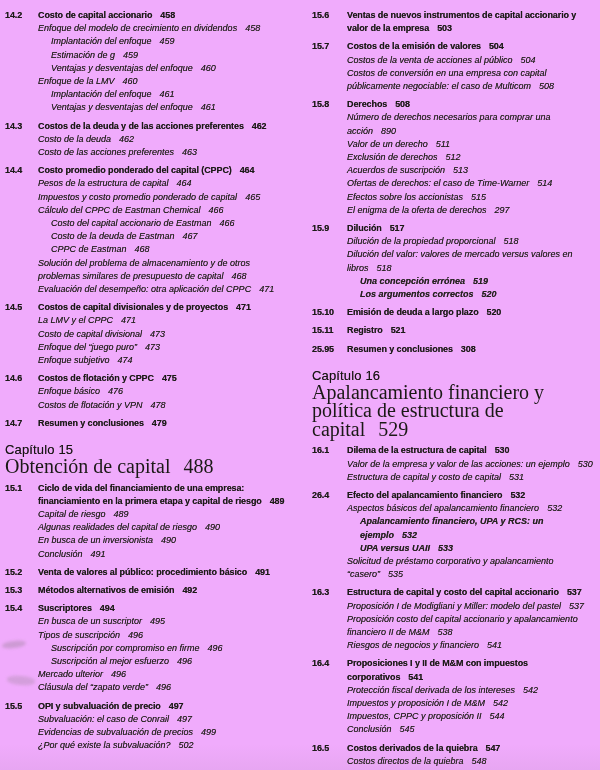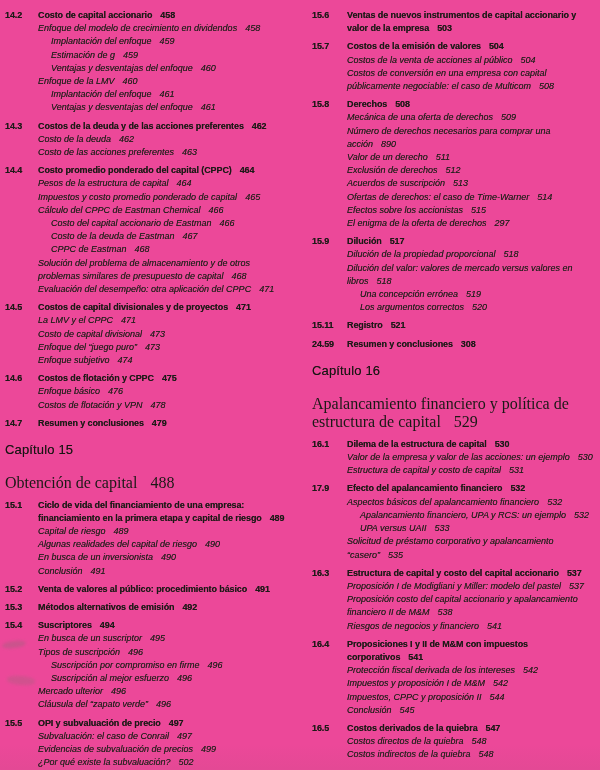--- a/index.html
+++ b/index.html
@@ -1,18 +1,18 @@
 <!DOCTYPE html>
 <html><head>
 <meta charset="utf-8">
 <style>
   html,body{margin:0;padding:0;}
   .page{
     width:600px;height:770px;position:relative;overflow:hidden;
-    background:#ec4899;
+    background:#f0abfc;
     font-family:"Liberation Sans",sans-serif;
     color:#201e1b;
     display:flex;
     padding-top:4px;
     box-sizing:border-box;
   }
   .page::after{ 
     content:"";position:absolute;left:0;right:0;bottom:0;height:26px;
     background:linear-gradient(to bottom,rgba(0,0,0,0),rgba(90,85,80,.06));
     pointer-events:none;
@@ -27,30 +27,30 @@
   .entry.lvl1{
     font-style:normal;font-weight:700;display:flex;margin-top:5px;
     font-size:9px;letter-spacing:-.1px;color:#1c1a17;
   }
   .num{flex:0 0 33px;}
   .right .num{flex-basis:35px;}
   .body{flex:1 1 auto;}
   .lvl2{padding-left:33px;}
   .lvl3{padding-left:46px;}
   .right .lvl2{padding-left:35px;}
-  .right .lvl3{padding-left:48px;}
+  .right .lvl3{padding-left:48px;font-weight:bold;}
   .pg{margin-left:8px;white-space:nowrap;}
   .chapter{margin-top:13px;margin-bottom:6px;}
   .ch-label{
     font-weight:400;font-size:13px;line-height:13px;letter-spacing:.15px;
     color:#171512;text-shadow:0 0 .5px rgba(25,22,18,.6);
   }
   .ch-title{
     font-family:"Liberation Serif",serif;font-weight:400;font-style:normal;
-    font-size:16px;line-height:18.5px;margin-top:18px;color:#1b1916;
+    font-size:20px;line-height:18.5px;margin-top:1px;color:#1b1916;
   }
   .ch-title .pg{margin-left:13px;}
   .smudge{
     position:absolute;border-radius:45%;
     filter:blur(1.4px);pointer-events:none;
   }
   .s1{left:2px;top:641px;width:24px;height:7px;background:rgba(115,112,106,.28);transform:rotate(-7deg);}
   .s2{left:7px;top:676px;width:28px;height:9px;background:rgba(115,112,106,.22);transform:rotate(5deg);}
 </style>
 </head>
@@ -151,56 +151,59 @@
       <div class="entry lvl1">
         <span class="num">15.7</span>
         <span class="body">Costos de la emisión de valores<span class="pg">504</span></span>
       </div>
       <div class="entry lvl2">Costos de la venta de acciones al público<span class="pg">504</span></div>
       <div class="entry lvl2">Costos de conversión en una empresa con capital públicamente negociable: el caso de Multicom<span class="pg">508</span></div>
       <div class="entry lvl1">
         <span class="num">15.8</span>
         <span class="body">Derechos<span class="pg">508</span></span>
       </div>
-      <div class="entry lvl2">Mecánica de una oferta de derechos<span class="pg">509</span></div>
       <div class="entry lvl2">Número de derechos necesarios para comprar una acción<span class="pg">890</span></div>
       <div class="entry lvl2">Valor de un derecho<span class="pg">511</span></div>
       <div class="entry lvl2">Exclusión de derechos<span class="pg">512</span></div>
       <div class="entry lvl2">Acuerdos de suscripción<span class="pg">513</span></div>
       <div class="entry lvl2">Ofertas de derechos: el caso de Time-Warner<span class="pg">514</span></div>
       <div class="entry lvl2">Efectos sobre los accionistas<span class="pg">515</span></div>
       <div class="entry lvl2">El enigma de la oferta de derechos<span class="pg">297</span></div>
       <div class="entry lvl1">
         <span class="num">15.9</span>
         <span class="body">Dilución<span class="pg">517</span></span>
       </div>
       <div class="entry lvl2">Dilución de la propiedad proporcional<span class="pg">518</span></div>
       <div class="entry lvl2">Dilución del valor: valores de mercado versus valores en libros<span class="pg">518</span></div>
       <div class="entry lvl3">Una concepción errónea<span class="pg">519</span></div>
       <div class="entry lvl3">Los argumentos correctos<span class="pg">520</span></div>
       <div class="entry lvl1">
+        <span class="num">15.10</span>
+        <span class="body">Emisión de deuda a largo plazo<span class="pg">520</span></span>
+      </div>
+      <div class="entry lvl1">
         <span class="num">15.11</span>
         <span class="body">Registro<span class="pg">521</span></span>
       </div>
       <div class="entry lvl1">
-        <span class="num">24.59</span>
+        <span class="num">25.95</span>
         <span class="body">Resumen y conclusiones<span class="pg">308</span></span>
       </div>
       <div class="chapter">
         <div class="ch-label">Capítulo 16</div>
         <div class="ch-title">Apalancamiento financiero y política de estructura de capital<span class="pg">529</span></div>
       </div>
       <div class="entry lvl1">
         <span class="num">16.1</span>
         <span class="body">Dilema de la estructura de capital<span class="pg">530</span></span>
       </div>
       <div class="entry lvl2">Valor de la empresa y valor de las acciones: un ejemplo<span class="pg">530</span></div>
       <div class="entry lvl2">Estructura de capital y costo de capital<span class="pg">531</span></div>
       <div class="entry lvl1">
-        <span class="num">17.9</span>
+        <span class="num">26.4</span>
         <span class="body">Efecto del apalancamiento financiero<span class="pg">532</span></span>
       </div>
       <div class="entry lvl2">Aspectos básicos del apalancamiento financiero<span class="pg">532</span></div>
       <div class="entry lvl3">Apalancamiento financiero, UPA y RCS: un ejemplo<span class="pg">532</span></div>
       <div class="entry lvl3">UPA versus UAII<span class="pg">533</span></div>
       <div class="entry lvl2">Solicitud de préstamo corporativo y apalancamiento “casero”<span class="pg">535</span></div>
       <div class="entry lvl1">
         <span class="num">16.3</span>
         <span class="body">Estructura de capital y costo del capital accionario<span class="pg">537</span></span>
       </div>

